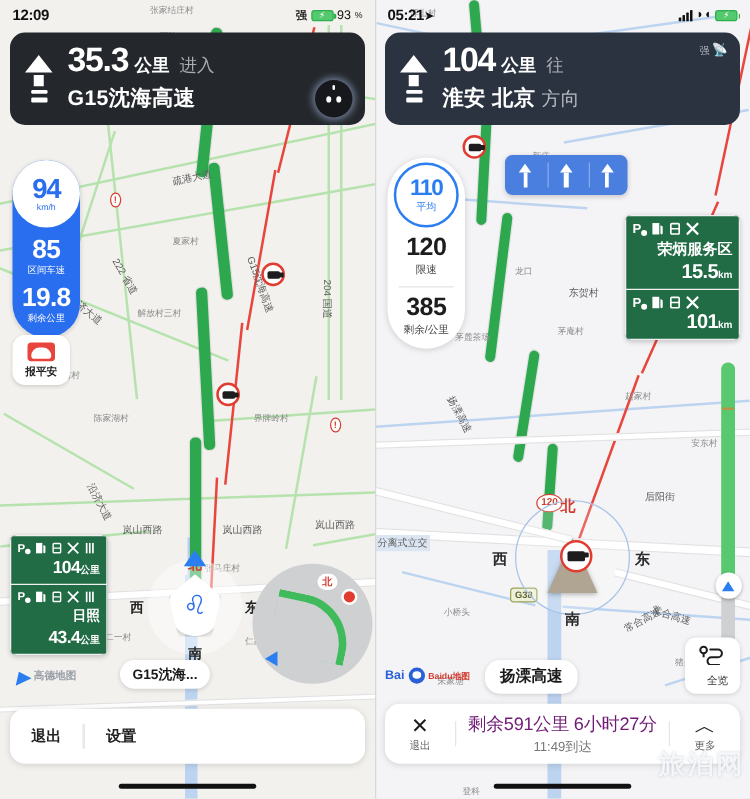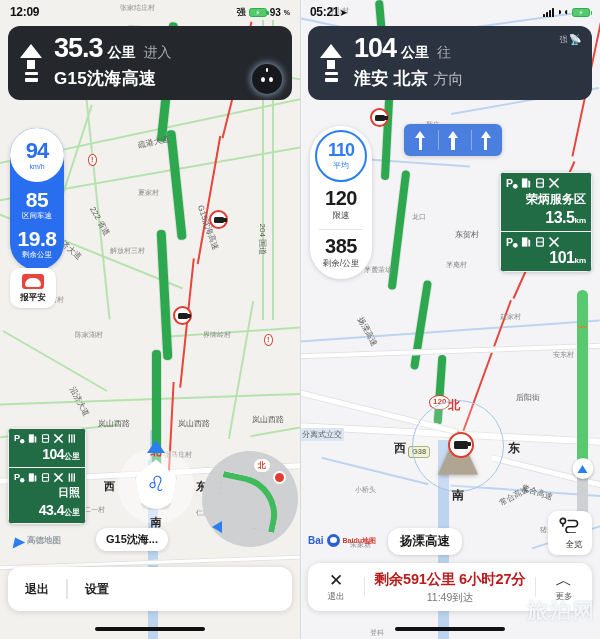--- a/index.html
+++ b/index.html
@@ -33,21 +33,21 @@
   .bars { display:flex; align-items:flex-end; gap:1px; height:9px; }
   .bars i { display:block; width:2px; background:#111; border-radius:.5px; }
   .bars i:nth-child(1){height:3px}.bars i:nth-child(2){height:5px}
   .bars i:nth-child(3){height:7px}.bars i:nth-child(4){height:9px}
   .wifi { font-size:10px; color:#111; line-height:1; }
   .batt { width:18px; height:9px; border:1px solid #2fae4e; border-radius:2.5px; position:relative;
           background:#55c96d; display:flex; align-items:center; justify-content:center; }
   .batt:after { content:""; position:absolute; right:-3px; top:2.5px; width:1.5px; height:4px;
           background:#2fae4e; border-radius:0 1px 1px 0; }
   .batt .bolt { font-size:7px; color:#fff; line-height:1; }
-  .battpct { font-size:10px; font-weight:700; color:#111; }
+  .battpct { font-size:10px; font-weight:400; color:#111; }
   .sigmini { font-size:9px; color:#222; font-weight:700; }
 
   
   .navcard { position:absolute; left:8px; right:8px; top:26px; border-radius:12px;
     padding:9px 12px 10px; z-index:25; display:flex; align-items:center; gap:12px; }
   .navcard.l { background:#24282c; }
   .navcard.r { background:#2b3340; }
   .arrowglyph { display:flex; flex-direction:column; align-items:center; gap:3px; flex:0 0 auto; }
   .arrowglyph .tri { width:0;height:0;border-left:11px solid transparent;border-right:11px solid transparent;border-bottom:14px solid #fff; }
   .arrowglyph .stem { width:8px; height:9px; background:#fff; margin-top:-1px; }
@@ -135,21 +135,21 @@
   .bb-div { width:1px; height:20px; background:#e6e6e6; }
   .bb-mid { flex:1; text-align:center; }
   .bb-mid .eta { font-size:12.5px; color:#1a1a1a; }
   .bb-mid .eta b { font-size:17px; font-weight:700; letter-spacing:-.3px; }
 
   .bottombar.r { height:48px; }
   .bb-icon { width:56px; display:flex; flex-direction:column; align-items:center; gap:2px; }
   .bb-icon .g { font-size:17px; color:#1d1d1d; line-height:1; font-weight:300; }
   .bb-icon .l { font-size:8.5px; color:#666; }
   .bb-mid2 { flex:1; text-align:center; }
-  .bb-mid2 .l1 { font-size:14.5px; font-weight:700; color:#b91c1c; letter-spacing:-.2px; }
+  .bb-mid2 .l1 { font-size:14.5px; font-weight:400; color:#701a75; letter-spacing:-.2px; }
   .bb-mid2 .l2 { font-size:10.5px; color:#777; margin-top:2px; }
 
   .homebar { position:absolute; bottom:8px; left:50%; transform:translateX(-50%);
     width:110px; height:4px; border-radius:2px; background:#111; z-index:27; }
 
   
   .compass { position:absolute; left:118px; top:448px; width:76px; height:76px; z-index:18; }
   .compass .ring { position:absolute; inset:0; border-radius:50%; background:rgba(255,255,255,.45); }
   .cdir { position:absolute; font-size:11px; font-weight:700; }
   .cdir.n { left:50%; top:-4px; transform:translateX(-50%); color:#d23b30; }
@@ -502,21 +502,21 @@
       <div class="maplabel dark rot" style="left:60px;top:312px;transform:rotate(62deg);">扬溧高速</div>
       <div class="maplabel dark rot" style="left:222px;top:482px;transform:rotate(18deg);">常合高速</div>
       <div class="maplabel dark rot" style="left:200px;top:498px;transform:rotate(-28deg);">常合高速</div>
       <div class="maplabel dark" style="left:0px;top:428px;background:#dce6f2;padding:1px 2px;">分离式立交</div>
       <div class="maplabel" style="left:55px;top:485px;">小桥头</div>
       <div class="maplabel" style="left:50px;top:540px;">朱家塘</div>
       <div class="maplabel" style="left:240px;top:525px;">猪头山</div>
       <div class="maplabel" style="left:70px;top:628px;">登科</div>
 
       <div class="shield" style="left:129px;top:395px;border-radius:50%;padding:1px 3px;font-size:8px;">120</div>
-      <div class="shield green" style="left:108px;top:446px;">G38</div>
+      <div class="shield green" style="left:108px;top:470px;">G38</div>
       <div class="cam big" style="left:148px;top:432px;">
           <span class="body"></span>
         </div>
       <div class="cam" style="left:70px;top:108px;">
           <span class="body"></span>
         </div>
     </div>
 
     <div class="statusbar">
       <div class="clock">
@@ -612,21 +612,21 @@
               <rect x="2" y="1" width="8" height="10" rx="1" fill="none" stroke="#fff" stroke-width="1.6"></rect>
               <line x1="2" y1="6" x2="10" y2="6" stroke="#fff" stroke-width="1.4"></line>
             </svg>
           <svg width="12" height="12" viewBox="0 0 12 12">
               <line x1="1.5" y1="1.5" x2="10.5" y2="10.5" stroke="#fff" stroke-width="1.7"></line>
               <line x1="10.5" y1="1.5" x2="1.5" y2="10.5" stroke="#fff" stroke-width="1.7"></line>
             </svg>
         </div>
         <div class="signname">荣炳服务区</div>
         <div class="signval">
-          <span class="big">13.5</span><span class="sm">km</span>
+          <span class="big">15.5</span><span class="sm">km</span>
         </div>
       </div>
       <div class="signbox">
         <div class="signicons">
           <svg width="12" height="12" viewBox="0 0 12 12">
               <text x="0" y="9.5" font-size="10.5" font-weight="bold" fill="#fff" font-family="sans-serif">P</text>
               <circle cx="9.3" cy="9.3" r="2.4" fill="#fff"></circle>
             </svg>
           <svg width="11" height="12" viewBox="0 0 12 12">
               <rect x="1" y="1" width="6" height="10" fill="#fff"></rect>

